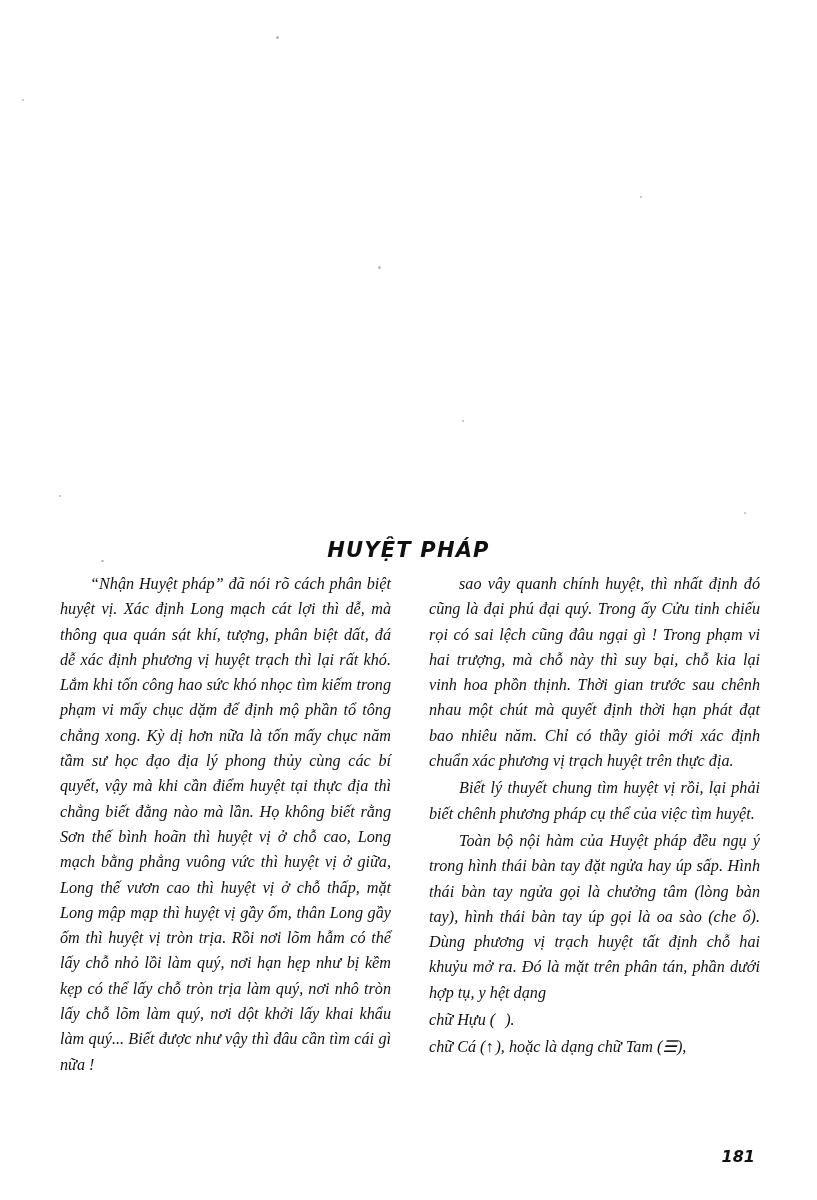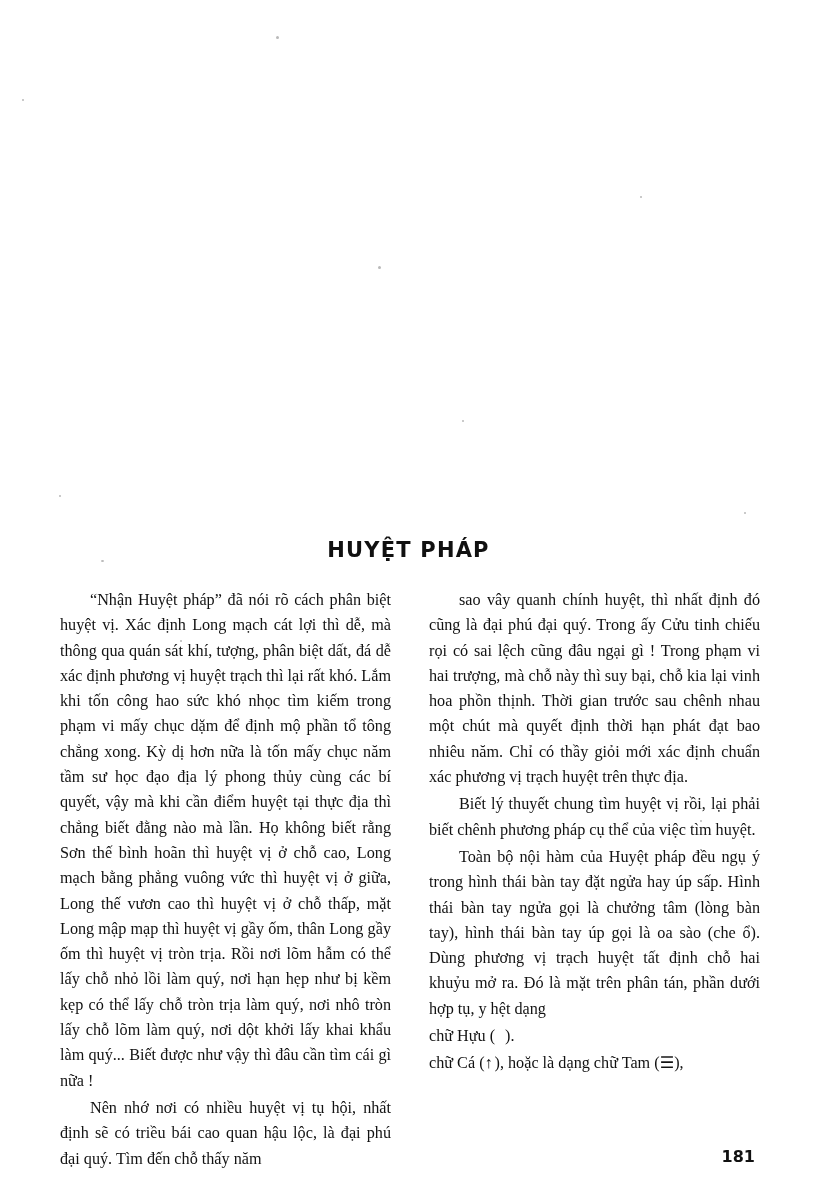--- a/index.html
+++ b/index.html
@@ -12,20 +12,21 @@
     background: #ffffff;
     font-family: "Liberation Serif", serif;
     color: #111;
     position: relative;
     overflow: hidden;
   }
   .page {
     position: absolute;
     inset: 0;
     padding: 0;
+    font-style: italic;
   }
   .speckles {
     position: absolute;
     inset: 0;
     pointer-events: none;
   }
   .speck {
     position: absolute;
     background: #b9b9b9;
     border-radius: 50%;
@@ -45,21 +46,20 @@
   .columns {
     position: absolute;
     top: 572px;
     left: 60px;
     width: 700px;
     display: flex;
     gap: 38px;
   }
   .col {
     width: 331px;
-    margin-top: 16px;
   }
   .col p {
     margin: 0 0 2px 0;
     font-size: 16.2px;
     line-height: 25.3px;
     text-align: justify;
     text-justify: inter-word;
     text-indent: 30px;
     color: #121212;
   }
@@ -107,21 +107,20 @@
     <div class="speck" style="left:180px;top:640px;width:2px;height:2px;"></div>
     <div class="speck" style="left:700px;top:820px;width:2px;height:2px;"></div>
   </div>
 
   <h1 class="title">HUYỆT PHÁP</h1>
 
   <div class="columns">
 
     <div class="col">
       <p>“Nhận Huyệt pháp” đã nói rõ cách phân biệt huyệt vị. Xác định Long mạch cát lợi thì dễ, mà thông qua quán sát khí, tượng, phân biệt dất, đá dễ xác định phương vị huyệt trạch thì lại rất khó. Lắm khi tốn công hao sức khó nhọc tìm kiếm trong phạm vi mấy chục dặm để định mộ phần tổ tông chẳng xong. Kỳ dị hơn nữa là tốn mấy chục năm tầm sư học đạo địa lý phong thủy cùng các bí quyết, vậy mà khi cần điểm huyệt tại thực địa thì chẳng biết đằng nào mà lần. Họ không biết rằng Sơn thế bình hoãn thì huyệt vị ở chỗ cao, Long mạch bằng phẳng vuông vức thì huyệt vị ở giữa, Long thế vươn cao thì huyệt vị ở chỗ thấp, mặt Long mập mạp thì huyệt vị gầy ốm, thân Long gầy ốm thì huyệt vị tròn trịa. Rồi nơi lõm hẫm có thể lấy chỗ nhỏ lồi làm quý, nơi hạn hẹp như bị kềm kẹp có thể lấy chỗ tròn trịa làm quý, nơi nhô tròn lấy chỗ lõm làm quý, nơi dột khởi lấy khai khẩu làm quý... Biết được như vậy thì đâu cần tìm cái gì nữa !</p>
-      <p class="last-line-left">Nên nhớ nơi có nhiều huyệt vị tụ hội, nhất định sẽ có triều bái cao quan hậu lộc, là đại phú đại quý. Tìm đến chỗ thấy năm</p>
     </div>
 
     <div class="col">
       <p>sao vây quanh chính huyệt, thì nhất định đó cũng là đại phú đại quý. Trong ấy Cửu tinh chiếu rọi có sai lệch cũng đâu ngại gì ! Trong phạm vi hai trượng, mà chỗ này thì suy bại, chỗ kia lại vinh hoa phồn thịnh. Thời gian trước sau chênh nhau một chút mà quyết định thời hạn phát đạt bao nhiêu năm. Chỉ có thầy giỏi mới xác định chuẩn xác phương vị trạch huyệt trên thực địa.</p>
       <p class="last-line-left">Biết lý thuyết chung tìm huyệt vị rồi, lại phải biết chênh phương pháp cụ thể của việc tìm huyệt.</p>
       <p><span>Toàn bộ nội hàm của Huyệt pháp đều ngụ ý trong hình thái bàn tay đặt ngửa hay úp sấp. Hình thái bàn tay ngửa gọi là chưởng tâm (lòng bàn tay), hình thái bàn tay úp gọi là oa sào (che ổ). Dùng phương vị trạch huyệt tất định chỗ hai khuỷu mở ra. Đó là mặt trên phân tán, phần dưới hợp tụ, y hệt dạng</span></p>
       <p class="noindent last-line-left">
         <span>chữ Hựu (</span><span class="glyph-box"></span><span>).</span>
       </p>
       <p class="noindent last-line-left">

